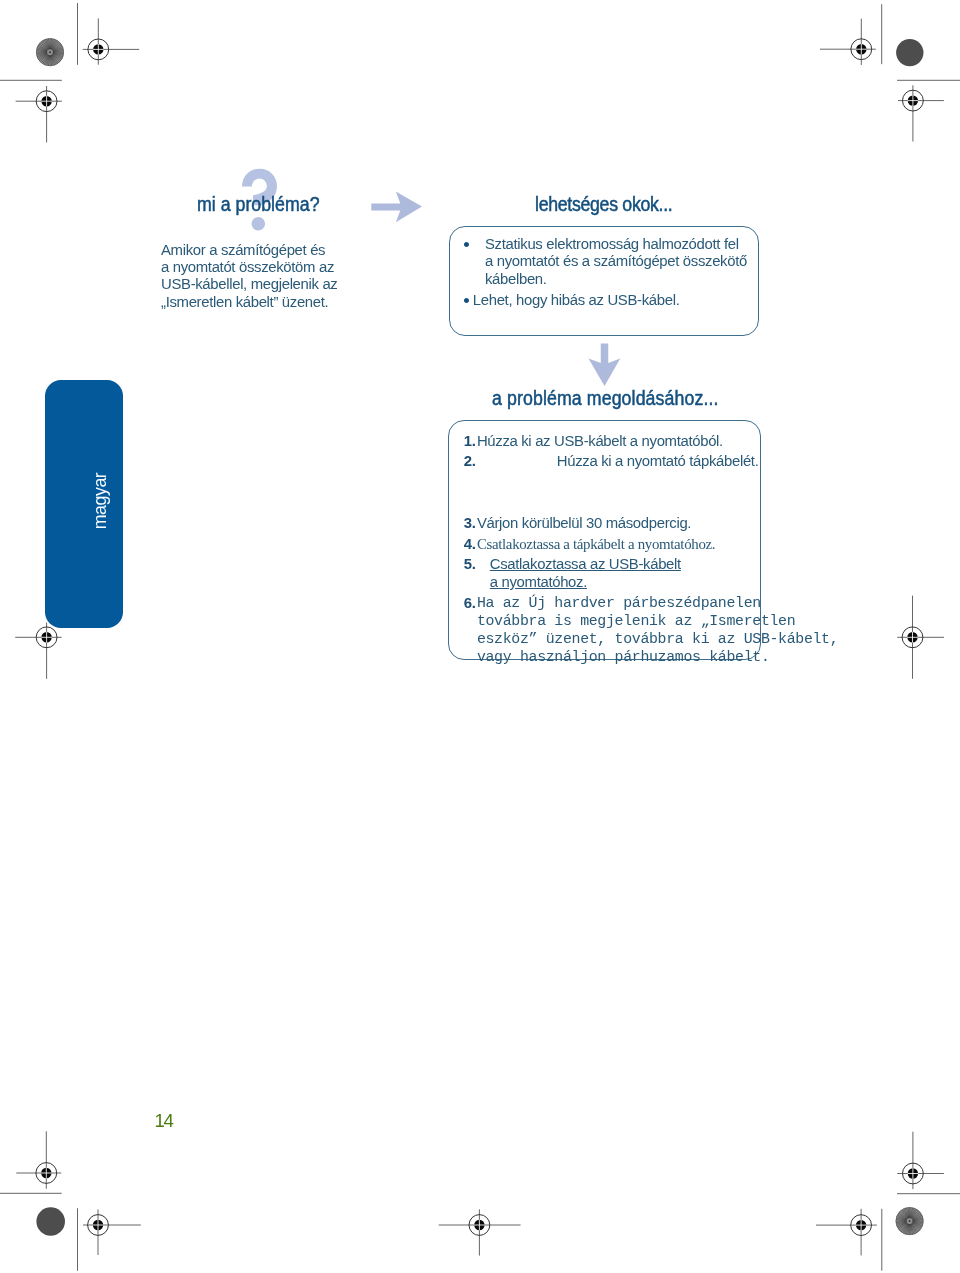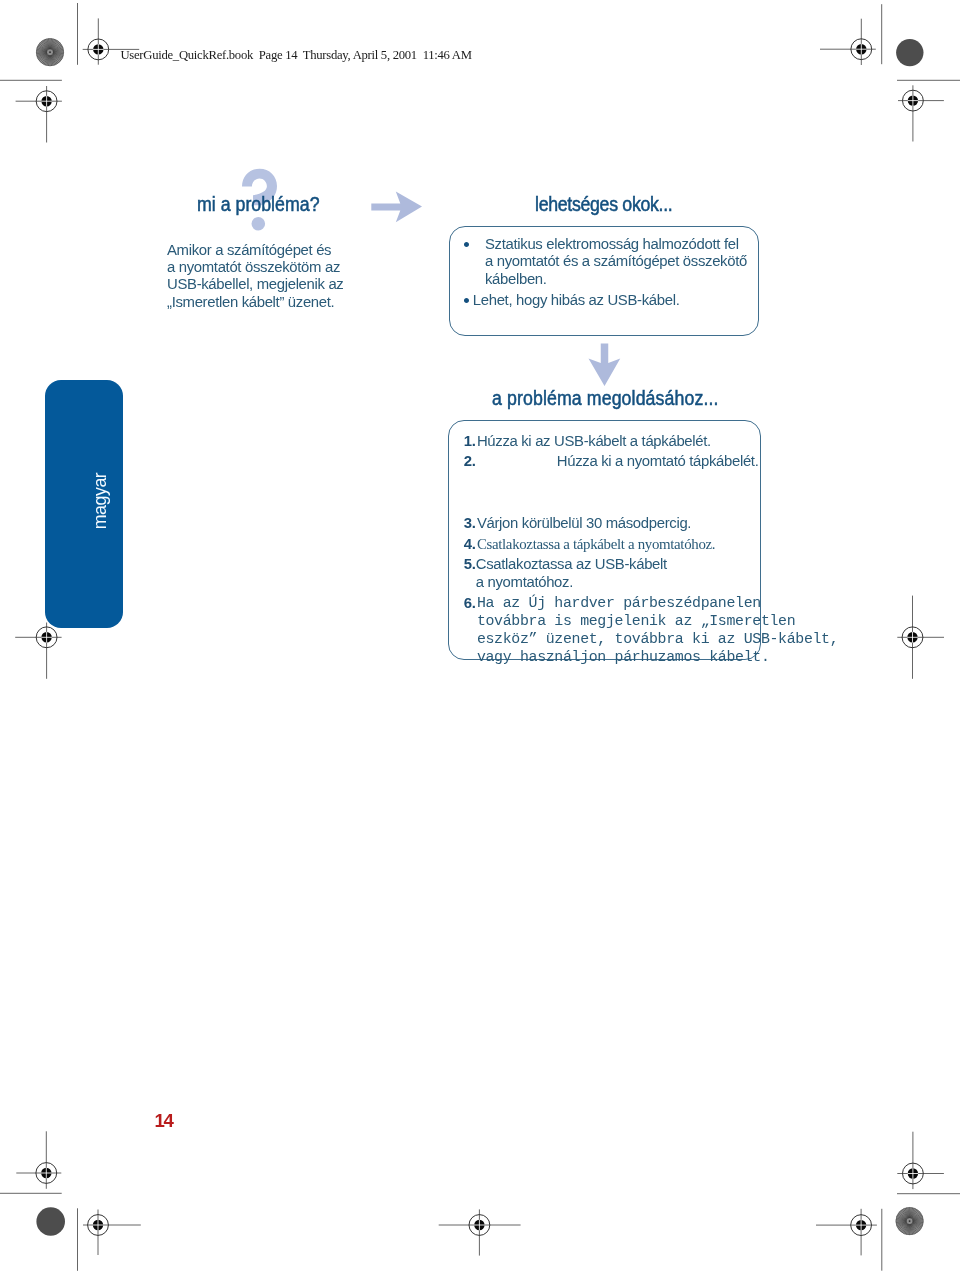--- a/index.html
+++ b/index.html
@@ -30,21 +30,21 @@
 
   
   .body-blue{color:#2a5a78;font-size:14.9px;letter-spacing:-0.33px;}
   .body-blue > div{white-space:pre;}
   .txtblock{position:absolute;}
 
   
   .callout{position:absolute;border:1.15px solid #3f6e8e;border-radius:16px;background:transparent;}
 
   
-  #pagenum{position:absolute;left:154.5px;top:1112px;color:#b91c1c;font-size:18.6px;font-weight:bold;
+  #pagenum{position:absolute;left:154.5px;top:1112px;color:#4d7c0f;font-size:18.6px;font-weight:normal;
            letter-spacing:-1.3px;line-height:18.6px;}
 
   .bullet{color:#14507f;font-size:18.5px;line-height:17.6px;}
   .stepnum{color:#1d4d72;font-size:14.9px;font-weight:bold;line-height:18.0px;letter-spacing:-0.33px;}
 </style>
 </head>
 <body>
 
 <div id="page">
 
@@ -148,21 +148,20 @@
         <line x1="861.1" y1="1219.6999999999998" x2="861.1" y2="1230.5" stroke="#ffffff" stroke-width="0.85"></line>
         <g>
           <circle cx="909.6" cy="1221.1" r="13.9" fill="url(#ros910_1221)"></circle>
           <path d="M912.66 1221.10 L923.50 1221.10 M912.64 1221.44 L923.41 1222.66 M912.58 1221.78 L923.15 1224.19 M912.49 1222.11 L922.72 1225.69 M912.36 1222.43 L922.12 1227.13 M912.19 1222.73 L921.37 1228.50 M911.99 1223.01 L920.47 1229.77 M911.76 1223.26 L919.43 1230.93 M911.51 1223.49 L918.27 1231.97 M911.23 1223.69 L917.00 1232.87 M910.93 1223.86 L915.63 1233.62 M910.61 1223.99 L914.19 1234.22 M910.28 1224.08 L912.69 1234.65 M909.94 1224.14 L911.16 1234.91 M909.60 1224.16 L909.60 1235.00 M909.26 1224.14 L908.04 1234.91 M908.92 1224.08 L906.51 1234.65 M908.59 1223.99 L905.01 1234.22 M908.27 1223.86 L903.57 1233.62 M907.97 1223.69 L902.20 1232.87 M907.69 1223.49 L900.93 1231.97 M907.44 1223.26 L899.77 1230.93 M907.21 1223.01 L898.73 1229.77 M907.01 1222.73 L897.83 1228.50 M906.84 1222.43 L897.08 1227.13 M906.71 1222.11 L896.48 1225.69 M906.62 1221.78 L896.05 1224.19 M906.56 1221.44 L895.79 1222.66 M906.54 1221.10 L895.70 1221.10 M906.56 1220.76 L895.79 1219.54 M906.62 1220.42 L896.05 1218.01 M906.71 1220.09 L896.48 1216.51 M906.84 1219.77 L897.08 1215.07 M907.01 1219.47 L897.83 1213.70 M907.21 1219.19 L898.73 1212.43 M907.44 1218.94 L899.77 1211.27 M907.69 1218.71 L900.93 1210.23 M907.97 1218.51 L902.20 1209.33 M908.27 1218.34 L903.57 1208.58 M908.59 1218.21 L905.01 1207.98 M908.92 1218.12 L906.51 1207.55 M909.26 1218.06 L908.04 1207.29 M909.60 1218.04 L909.60 1207.20 M909.94 1218.06 L911.16 1207.29 M910.28 1218.12 L912.69 1207.55 M910.61 1218.21 L914.19 1207.98 M910.93 1218.34 L915.63 1208.58 M911.23 1218.51 L917.00 1209.33 M911.51 1218.71 L918.27 1210.23 M911.76 1218.94 L919.43 1211.27 M911.99 1219.19 L920.47 1212.43 M912.19 1219.47 L921.37 1213.70 M912.36 1219.77 L922.12 1215.07 M912.49 1220.09 L922.72 1216.51 M912.58 1220.42 L923.15 1218.01 M912.64 1220.76 L923.41 1219.54 " stroke="#262626" stroke-width="0.46" fill="none"></path>
           <circle cx="909.6" cy="1221.1" r="13.65" fill="none" stroke="#4a4a4a" stroke-width="0.5"></circle>
           <circle cx="909.6" cy="1221.1" r="0.9" fill="#303030"></circle>
         </g>
       </g>
   </svg>
 
-  <div id="slug">UserGuide_QuickRef.book  Page 14  Thursday, April 5, 2001  11:46 AM</div>
 
   <div id="langtab">
     <span>magyar</span>
   </div>
 
   <svg style="position:absolute;left:239px;top:168px;" width="42" height="64" viewBox="0 0 42 64">
     <path d="M3.0 18.6
              C3.0 7.9 11.2 0.7 20.6 0.7
              C30.5 0.7 38.0 8.0 38.0 18.1
              C38.0 27.2 32.6 33.4 23.6 36.3
@@ -170,21 +169,21 @@
              L14.0 37.2
              L14.0 27.2
              C22.3 25.9 27.9 23.0 27.9 18.3
              C27.9 13.7 24.6 10.4 20.5 10.4
              C16.3 10.4 12.9 13.8 12.9 18.6 Z" fill="#b6c2e1"></path>
     <circle cx="19.3" cy="55.7" r="6.8" fill="#b6c2e1"></circle>
   </svg>
 
   <div class="h-blue" style="left:197.4px;top:193px;letter-spacing:0.02px;">mi a probléma?</div>
 
-  <div class="body-blue txtblock" style="left:167px;top:242px;line-height:17.2px;">
+  <div class="body-blue txtblock" style="left:161px;top:242px;line-height:17.2px;">
     <div>Amikor a számítógépet és</div>
     <div>a nyomtatót összekötöm az</div>
     <div>USB-kábellel, megjelenik az</div>
     <div>„Ismeretlen kábelt” üzenet.</div>
   </div>
 
   <svg style="position:absolute;left:371px;top:190.5px;" width="52" height="32" viewBox="0 0 52 32">
     <path d="M0.3 12.4 L29.3 12.4 L24.8 0.5 L51.0 15.4 L24.8 31.3 L29.3 19.4 L0.3 19.4 Z" fill="#aebadc"></path>
   </svg>
 
@@ -214,21 +213,21 @@
   </svg>
 
   <div class="h-blue" style="left:491.7px;top:387px;letter-spacing:0.11px;">a probléma megoldásához...</div>
 
   <div class="callout" style="left:448px;top:420px;width:311px;height:238px;"></div>
 
   <div id="steps" style="position:absolute;left:463.8px;top:431.6px;">
       <div style="position: relative; margin-bottom: 2.5px;">
         <span class="stepnum" style="position: absolute; left: 0px; top: 0px;">1.</span>
         <div class="body-blue" style="margin-left: 13.1px; line-height: 18px;">
-          <div>Húzza ki az USB-kábelt a tápkábelét.</div>
+          <div>Húzza ki az USB-kábelt a nyomtatóból.</div>
         </div>
       </div>
       <div style="position: relative; margin-bottom: 2.5px;">
         <span class="stepnum" style="position: absolute; left: 0px; top: 0px;">2.</span>
         <div class="body-blue" style="margin-left: 13.1px; line-height: 18px; text-align: center;">
           <div>Húzza ki a nyomtató tápkábelét.</div>
         </div>
       </div>
       <div style="position: relative; margin-bottom: 2.5px;">
         <span class="stepnum" style="position: absolute; left: 0px; top: 0px;">3.</span>
@@ -237,21 +236,21 @@
         </div>
       </div>
       <div style="position: relative; margin-bottom: 2.5px;">
         <span class="stepnum" style="position: absolute; left: 0px; top: 0px;">4.</span>
         <div class="body-blue" style="margin-left: 13.1px; line-height: 18px; font-family: Liberation Serif, serif;">
           <div>Csatlakoztassa a tápkábelt a nyomtatóhoz.</div>
         </div>
       </div>
       <div style="position: relative; margin-bottom: 2.5px;">
         <span class="stepnum" style="position: absolute; left: 0px; top: 0px;">5.</span>
-        <div class="body-blue" style="margin-left: 12px; line-height: 18px;">
+        <div class="body-blue" style="margin-left: 26px; line-height: 18px; text-decoration: underline;">
           <div>Csatlakoztassa az USB-kábelt</div>
           <div>a nyomtatóhoz.</div>
         </div>
       </div>
       <div style="position: relative; margin-bottom: 2.5px;">
         <span class="stepnum" style="position: absolute; left: 0px; top: 0px;">6.</span>
         <div class="body-blue" style="margin-left: 13.1px; line-height: 18px; font-family: Liberation Mono, monospace;">
           <div>Ha az Új hardver párbeszédpanelen</div>
           <div>továbbra is megjelenik az „Ismeretlen</div>
           <div>eszköz” üzenet, továbbra ki az USB-kábelt,</div>

